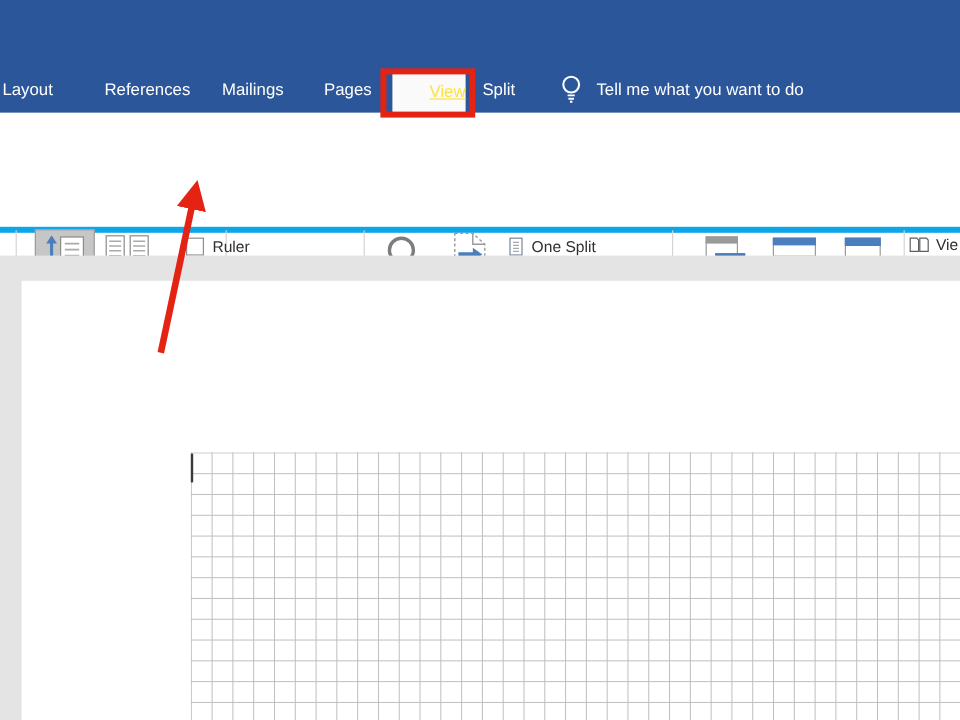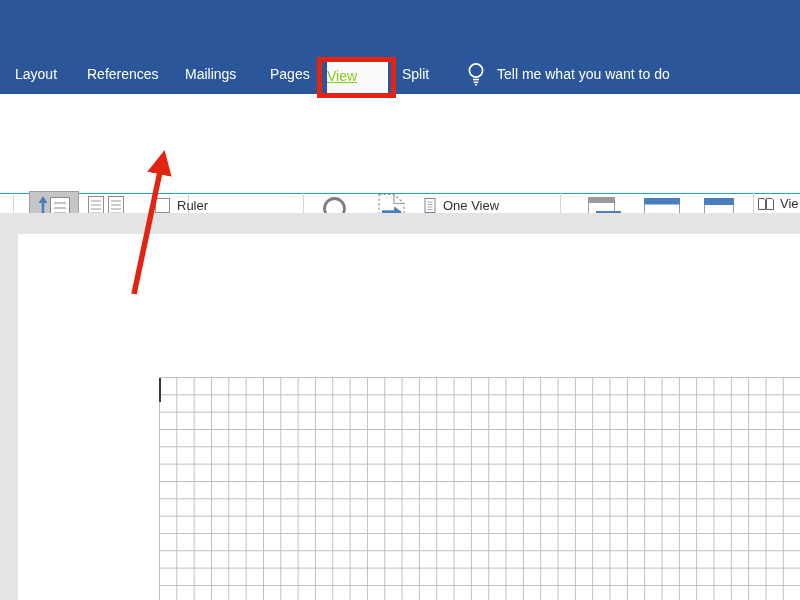--- a/index.html
+++ b/index.html
@@ -4,26 +4,26 @@
 <style>
   * { margin:0; padding:0; box-sizing:border-box; }
   html,body { width:800px; height:600px; }
   body { font-family:"Liberation Sans", sans-serif; }
   #screen { position:relative; width:800px; height:600px; overflow:hidden; background:#fff; }
 
   
   .titlebar { position:absolute; left:0; top:0; width:800px; height:94px; background:#2b579a; }
   .tab { position:absolute; top:55px; height:39px; line-height:39px; color:#fff; font-size:14px; cursor:default; }
   .tab-active-bg { position:absolute; left:327px; top:61px; width:61px; height:33px; background:#fafafa; }
-  .tab-active-label { position:absolute; left:327px; top:61px; width:61px; height:33px; line-height:31px; text-align:left; color:#84cc16; font-size:14px;text-decoration:underline; }
+  .tab-active-label { position:absolute; left:327px; top:61px; width:61px; height:33px; line-height:31px; text-align:right; color:#fde047; font-size:14px;text-decoration:underline; }
   .tellme { position:absolute; left:497px; top:55px; height:39px; line-height:39px; color:#fff; font-size:14px; }
   .bulb { position:absolute; left:465px; top:61px; }
 
   
-  .ribbon { position:absolute; left:0; top:94px; width:800px; height:100px; background:#fff; border-bottom:1px solid #0ea5e9; }
+  .ribbon { position:absolute; left:0; top:94px; width:800px; height:100px; background:#fff; border-bottom:5px solid #0ea5e9; }
   .vsep { position:absolute; top:98px; height:105px; width:1px; background:#d6d4d2; }
   .group-label { position:absolute; top:189px; height:15px; line-height:15px; font-size:12px; color:#696969; text-align:center; }
   .frag-left { position:absolute; left:0; top:142px; font-size:13px; color:#444; }
 
   .btn-large { position:absolute; top:97px; display:flex; flex-direction:column; align-items:center; color:#2f2f2f; font-size:13px; cursor:default; }
   .btn-large .lbl { line-height:17px; text-align:center; white-space:nowrap; }
   .btn-selected { background:#c6c6c6; border:1px solid #9d9d9d; }
 
   .chk-row { position:absolute; left:155px; display:flex; align-items:flex-start; cursor:default; }
   .chk-box { width:15px; height:15px; border:1px solid #8e8e8e; background:#fff; font-size:13px; line-height:13px; text-align:center; color:#262626; }
@@ -47,21 +47,21 @@
   
   .red-box { position:absolute; left:317px; top:57px; width:79px; height:41px; border:5px solid #e42313; z-index:25; pointer-events:none; }
   .annot-svg { position:absolute; left:0; top:0; z-index:30; pointer-events:none; }
 </style>
 </head>
 <body>
 
 <div id="screen">
 
   <div class="titlebar">
-    <span class="tab" style="left:15px">Layout</span>
+    <span class="tab" style="left:2px">Layout</span>
     <span class="tab" style="left:185px">Mailings</span>
     <span class="tab" style="left:87px">References</span>
     <span class="tab" style="left:270px">Pages</span>
     <div class="tab-active-bg"></div>
     <span class="tab-active-label">View</span>
     <span class="tab" style="left:402px">Split</span>
 
     <svg class="bulb" width="22" height="26" viewBox="0 0 22 26">
       <circle cx="11" cy="9.5" r="6.6" fill="none" stroke="#ffffff" stroke-width="1.7"></circle>
       <line x1="8" y1="18.5" x2="14" y2="18.5" stroke="#ffffff" stroke-width="1.6"></line>
@@ -158,21 +158,21 @@
     <div class="opt-row" style="left:422px; top:103px;">
       <svg width="16" height="17" viewBox="0 0 16 17">
         <rect x="3" y="1.5" width="10" height="14" fill="#fff" stroke="#76879c"></rect>
         <g stroke="#a9a9a9">
             <line x1="5.5" y1="5" x2="10.5" y2="5"></line>
             <line x1="5.5" y1="7.5" x2="10.5" y2="7.5"></line>
             <line x1="5.5" y1="10" x2="10.5" y2="10"></line>
             <line x1="5.5" y1="12.5" x2="10.5" y2="12.5"></line>
           </g>
       </svg>
-      <span class="opt-lbl">One View</span>
+      <span class="opt-lbl">One Split</span>
     </div>
     <div class="opt-row" style="left:420px; top:132px;">
       <svg width="18" height="16" viewBox="0 0 18 16">
         <rect x="1" y="1.5" width="7" height="12.5" fill="#fff" stroke="#76879c"></rect>
         <rect x="9.8" y="1.5" width="7" height="12.5" fill="#fff" stroke="#76879c"></rect>
         <g stroke="#a9a9a9">
             <line x1="3" y1="5" x2="6" y2="5"></line>
             <line x1="3" y1="8" x2="6" y2="8"></line>
             <line x1="3" y1="11" x2="6" y2="11"></line>
         <line x1="11.8" y1="5" x2="14.8" y2="5"></line>

